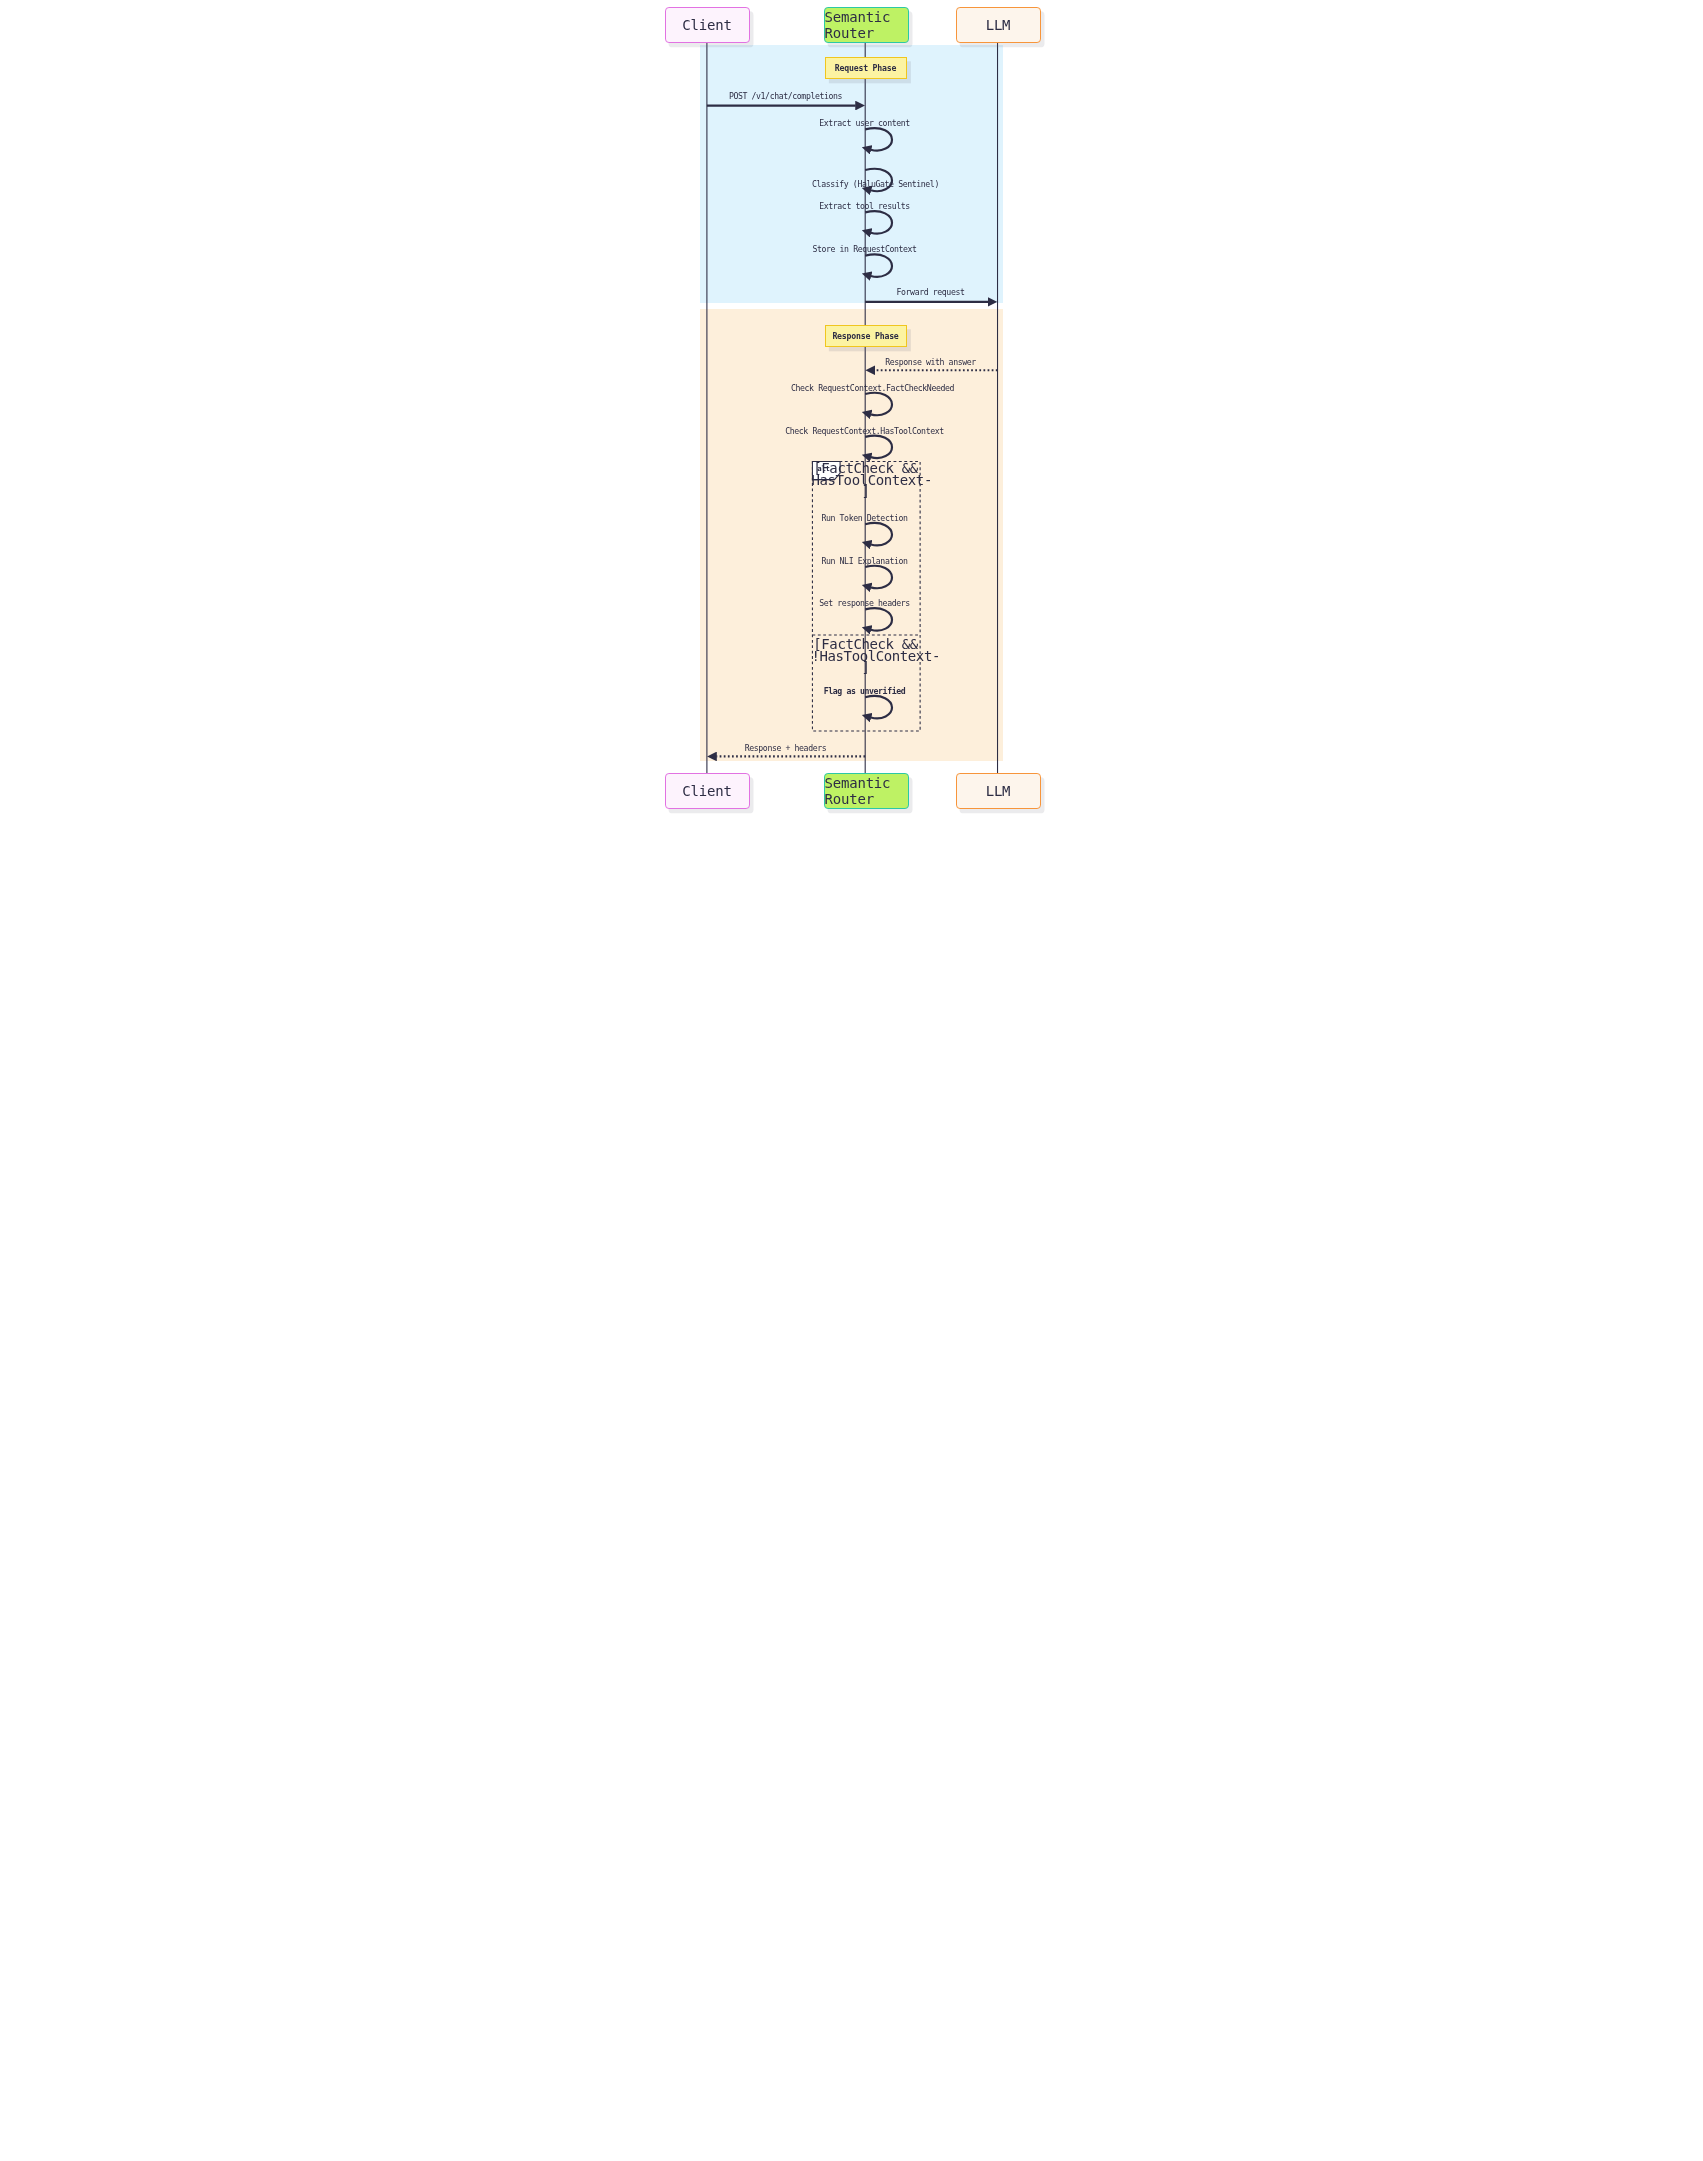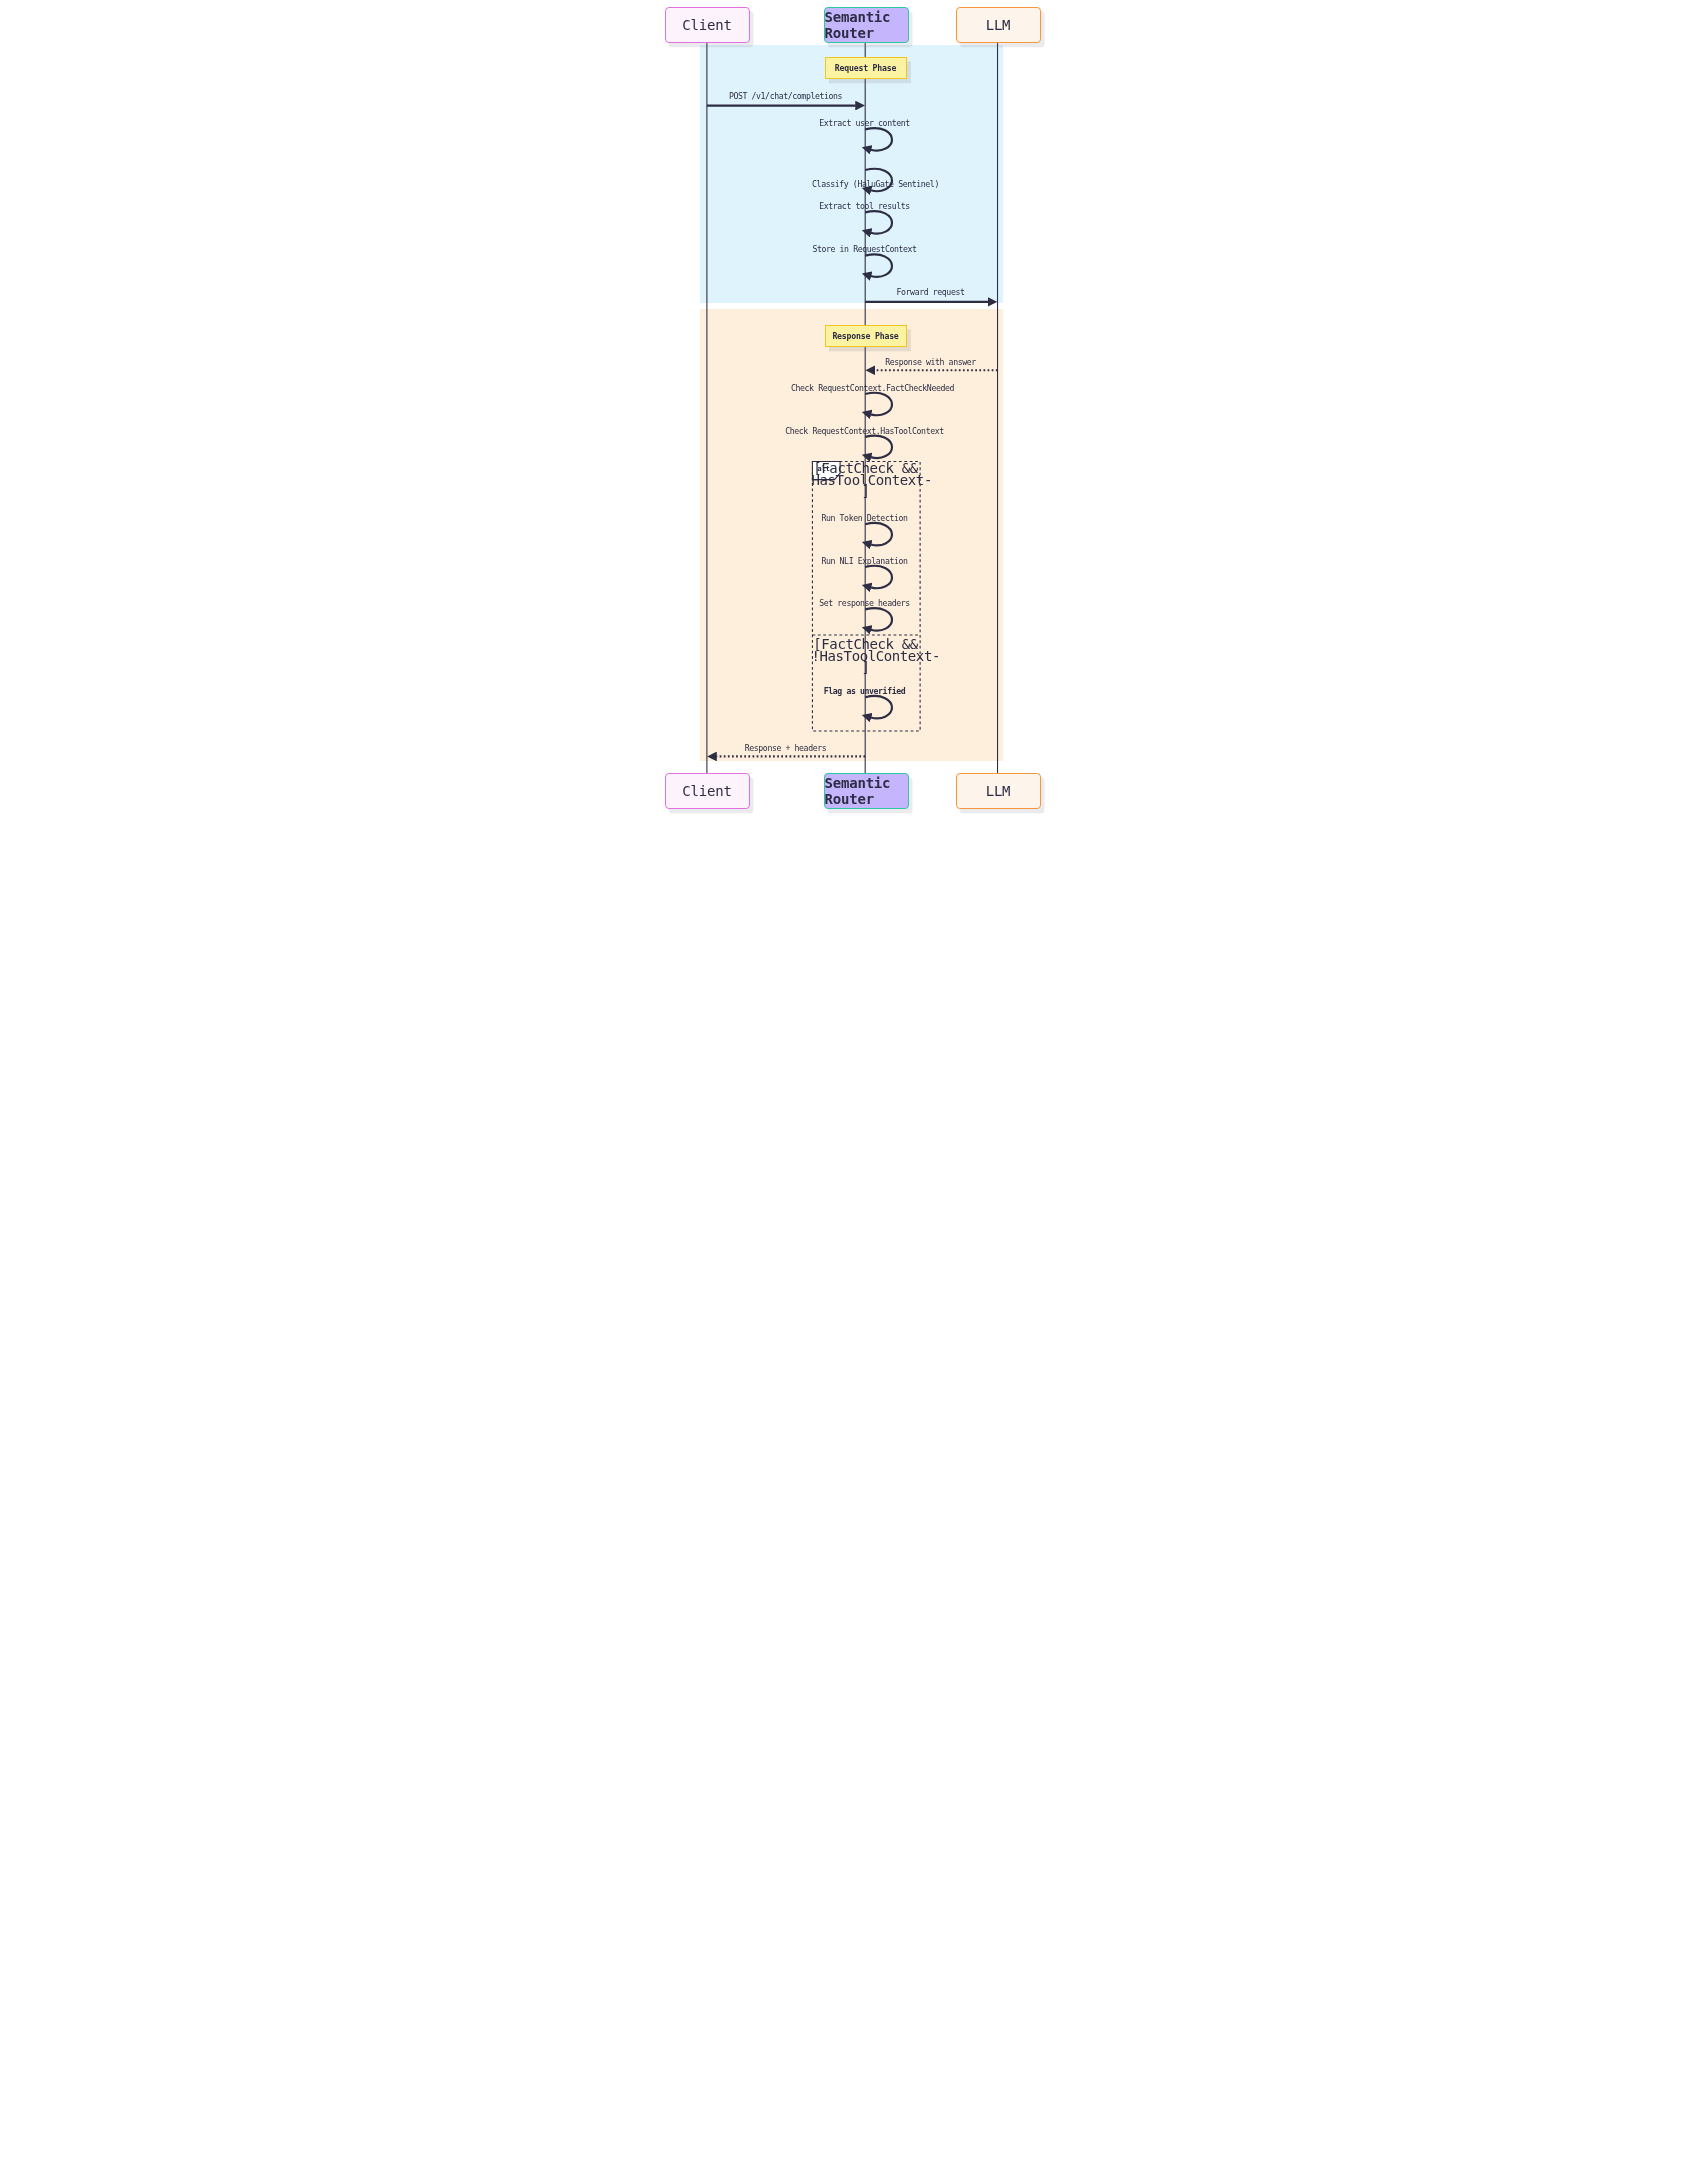--- a/index.html
+++ b/index.html
@@ -13,21 +13,21 @@
   .band.blue{top:45px;height:258px;background:#dff3fd;}
   .band.orange{top:309px;height:452px;background:#fdefdb;}
   svg.layer{position:absolute;left:0;top:0;z-index:1;}
   .actor{
     position:absolute;width:83px;height:34px;z-index:3;
     display:flex;align-items:center;justify-content:center;
     border-radius:3.9px;font-size:14px;letter-spacing:-0.2px;
     box-shadow:3.5px 4.3px 0 rgba(110,110,130,0.14);
   }
   .actor.client{background:#fdf3fd;border:1.3px solid #e272e2;}
-  .actor.router{background:#c4b5fd;border:1.3px solid #2cc8a6;font-weight:bold;}
+  .actor.router{background:#bef264;border:1.3px solid #2cc8a6;}
   .actor.llm{background:#fdf5ec;border:1.3px solid #f7953b;}
   .phase{
     position:absolute;width:80px;height:20.3px;z-index:2;
     display:flex;align-items:center;justify-content:center;
     background:#fcf3a2;border:1.3px solid #f0c61f;
     font-size:8.2px;font-weight:bold;letter-spacing:-0.2px;
     box-shadow:3.9px 4.3px 0 rgba(110,110,130,0.16);
   }
   .msg{
     position:absolute;z-index:2;transform:translate(-50%,-50%);

